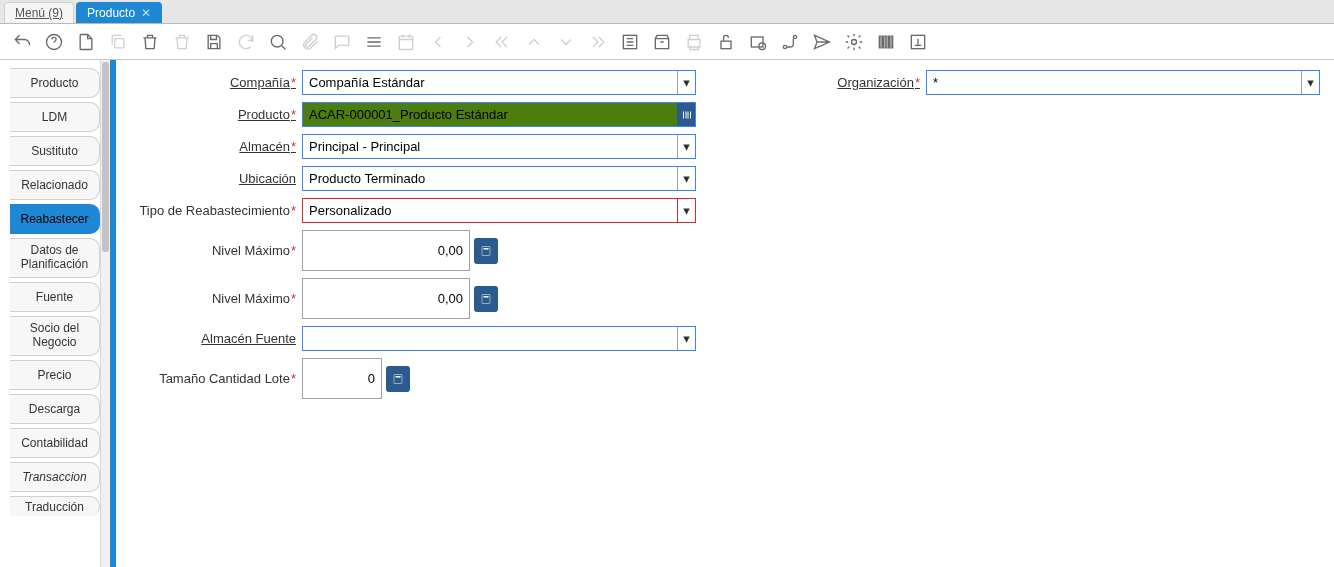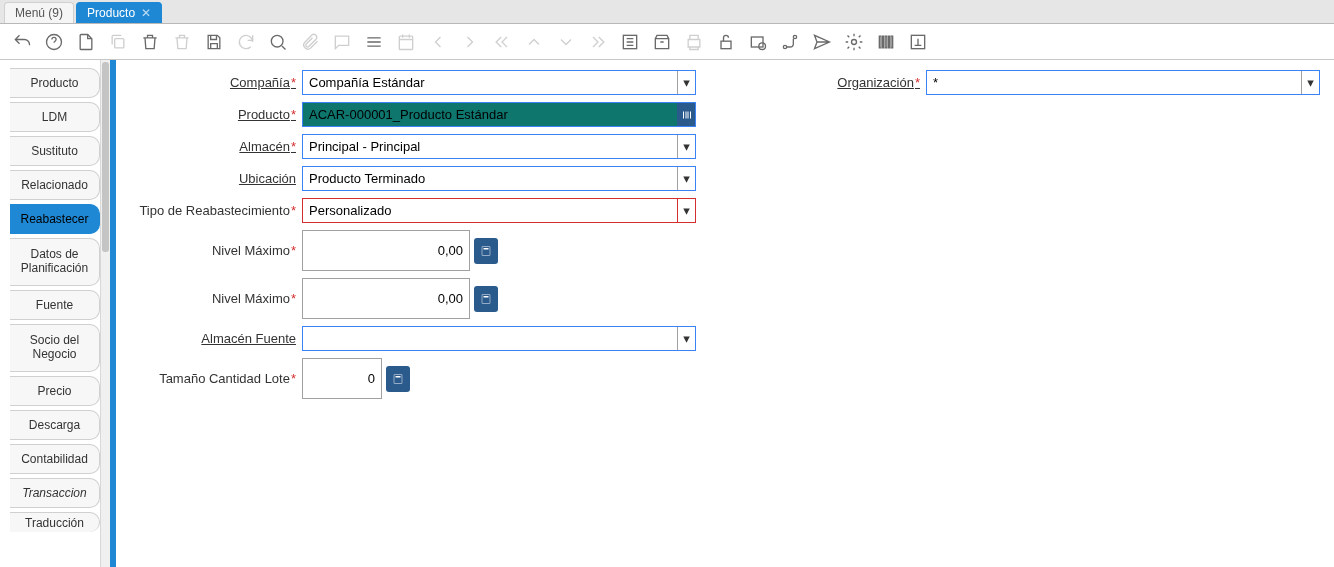--- a/index.html
+++ b/index.html
@@ -1,56 +1,56 @@
 <!DOCTYPE html>
 <html><head>
 <meta charset="utf-8">
 <style>
   * { box-sizing: border-box; margin: 0; padding: 0; font-family: Arial, Helvetica, sans-serif; }
   body { background: #fff; font-size: 13px; color: #333; }
 
   
   .tabs-row { display:flex; align-items:flex-end; height:24px; border-bottom:1px solid #b8b8b8; background:#e6e6e6; padding-left:4px; gap:2px;}
   .tab { display:flex; align-items:center; padding:3px 10px; font-size:12px; border-top-left-radius:4px; border-top-right-radius:4px; cursor:pointer; position:relative;}
-  .tab.inactive { background:#f5f5f5; border:1px solid #d0d0d0; border-bottom:none; color:#555;}
+  .tab.inactive { background:#f5f5f5; border:1px solid #d0d0d0; border-bottom:none; color:#555;text-decoration:underline;}
   .tab.active { background:#1e88d5; color:#fff; border:1px solid #1e88d5; border-bottom:none;}
   .tab .close { margin-left:6px; font-size:12px; opacity:.7; }
 
   
   .toolbar { display:flex; align-items:center; height:36px; border-bottom:1px solid #c7c7c7; padding:0 10px; gap:8px; background:#fff;}
   .toolbar .icon-btn { width:24px; height:24px; display:flex; align-items:center; justify-content:center; color:#6a6a6a; cursor:pointer;}
   .toolbar .icon-btn.disabled { color:#cfcfcf; cursor:default;}
   .toolbar svg { width:20px; height:20px; stroke:currentColor; fill:none; stroke-width:1.6; }
 
   
   .main { display:flex; height:calc(100vh - 60px); min-height:510px;}
   .sidebar-wrap{ display:flex; position:relative;}
   .sidebar { width:100px; background:#fff; padding-top:8px; display:flex; flex-direction:column; gap:4px;}
   .side-tab { height:30px; display:flex; align-items:center; justify-content:center; font-size:12px; border:1px solid #d0d0d0; border-left:none; background:#f7f7f7; border-top-right-radius:10px; border-bottom-right-radius:10px; margin-left:10px; cursor:pointer; white-space:nowrap; overflow:hidden; padding:0 4px;}
-  .side-tab.tall { height:48px; flex-direction:column; line-height:1.15;}
+  .side-tab.tall { height:40px; flex-direction:column; line-height:1.15;}
   .side-tab.active-side { background:#1e88d5; color:#000000; border-color:#1e88d5;}
   .side-tab.italic { font-style:italic;}
   .scrollbar-v { width:10px; background:#f0f0f0; border-left:1px solid #d8d8d8; position:relative;}
   .scroll-thumb-v{ position:absolute; left:1px; right:1px; top:2px; height:190px; background:#c4c4c4; border-radius:3px;}
   .vbar { width:6px; background:#1e88d5;}
 
   
   .form-area{ flex:1; padding:10px 14px 0 14px; background:#fff; overflow:auto;}
   .form-row{ display:flex; align-items:center; margin-bottom:7px;}
   .label-col{ width:172px; text-align:right; padding-right:6px; font-size:13px; color:#333;}
   .label-col.u { text-decoration:underline;}
   .req{ color:#d32f2f; margin-left:1px;}
   .ctrl-col{ display:flex; align-items:center;}
 
   .combo { display:flex; border:1px solid #3b82f6;}
   .combo input{ border:none; padding:4px 6px; font-size:13px; outline:none; background:#fff;}
   .combo .dd{ width:18px; border-left:1px solid #a0a0a0; display:flex; align-items:center; justify-content:center; background:#fff; cursor:pointer;}
   .combo .dd.dark{ background:#2b5a8c; color:#fff; border-left-color:#2b5a8c;}
   .combo.w400 input{ width:374px;}
-  .combo.readonly input{ background:#0f766e;}
+  .combo.readonly input{ background:#4d7c0f;}
   .combo.redborder{ border:1.5px solid #d32f2f;}
 
   .num-wrap{ display:flex; align-items:center;}
   .num-wrap input{ width:168px; border:1px solid #a0a0a0; padding:12px 6px; font-size:13px; text-align:right; outline:none;}
   .num-wrap input.short{ width:80px;}
   .calc-btn{ width:24px; height:26px; background:#2b5a8c; color:#fff; display:flex; align-items:center; justify-content:center; margin-left:4px; border-radius:3px; cursor:pointer;}
   .calc-btn svg{ width:12px; height:12px; fill:#fff;}
 
   .chk { width:18px; height:18px; border:1px solid #777; display:flex; align-items:center; justify-content:center; margin-right:6px;}
   .chk svg{ width:14px; height:14px; stroke:#333; stroke-width:2.5; fill:none;}

